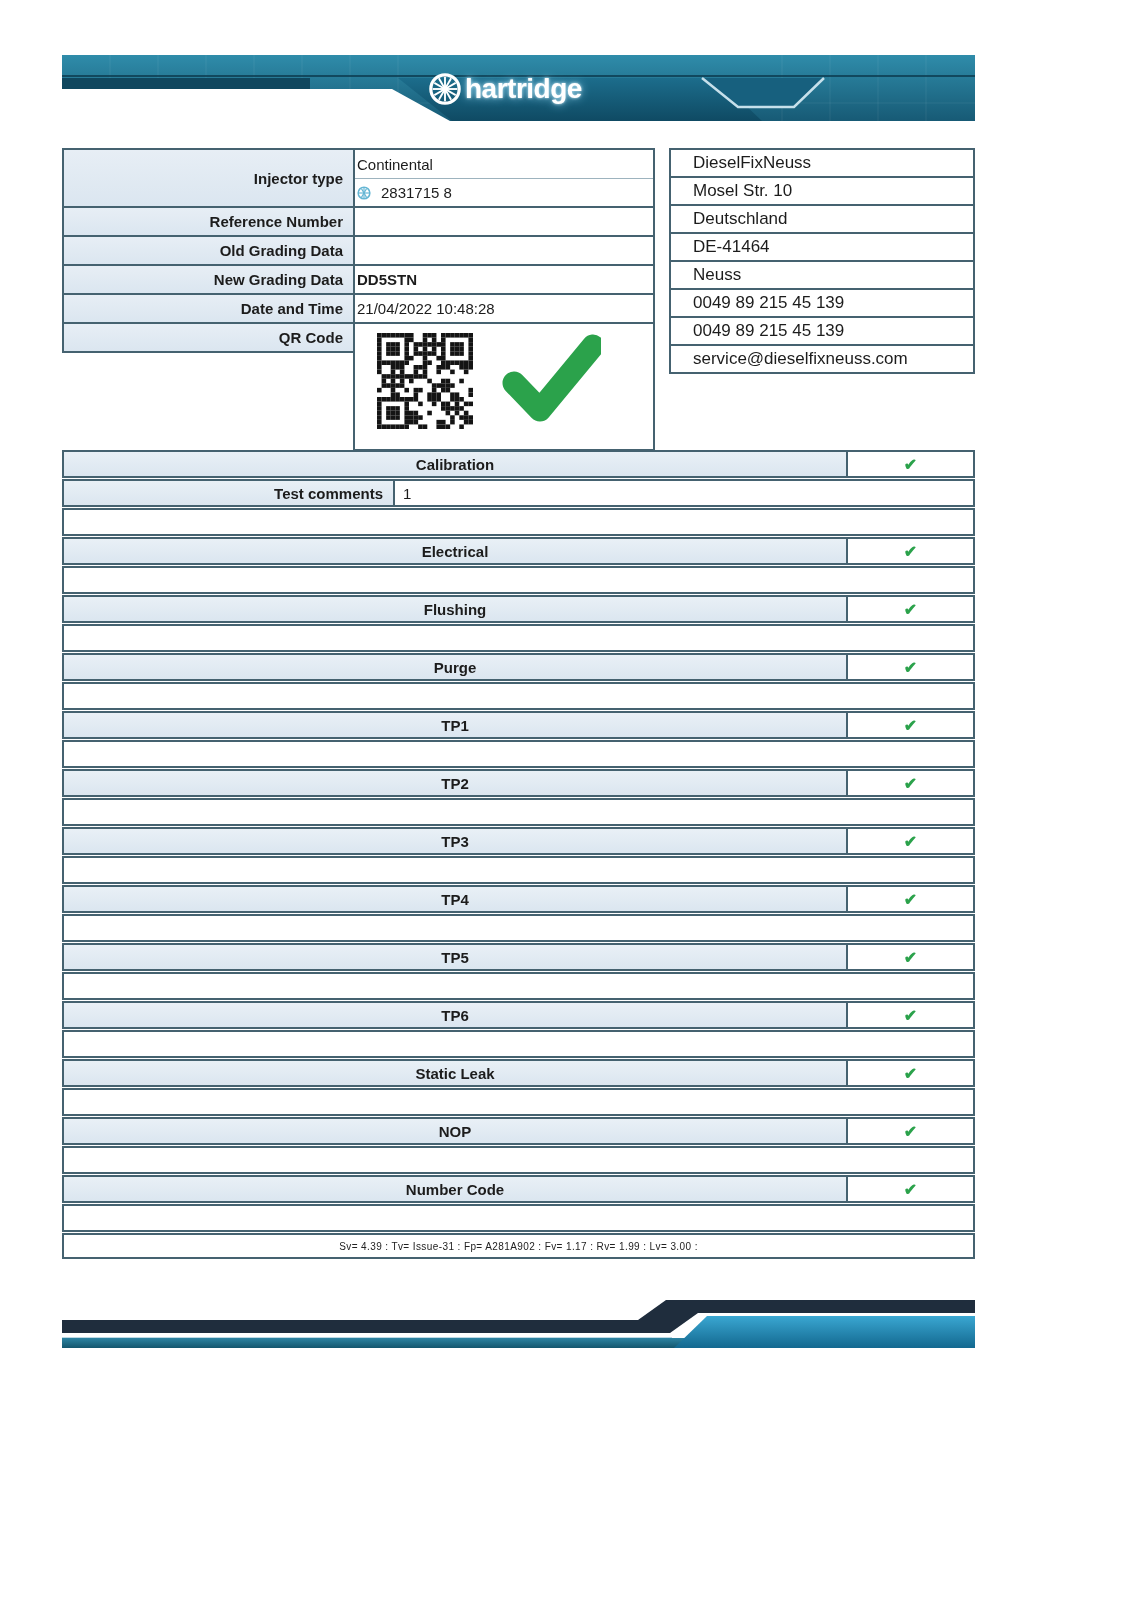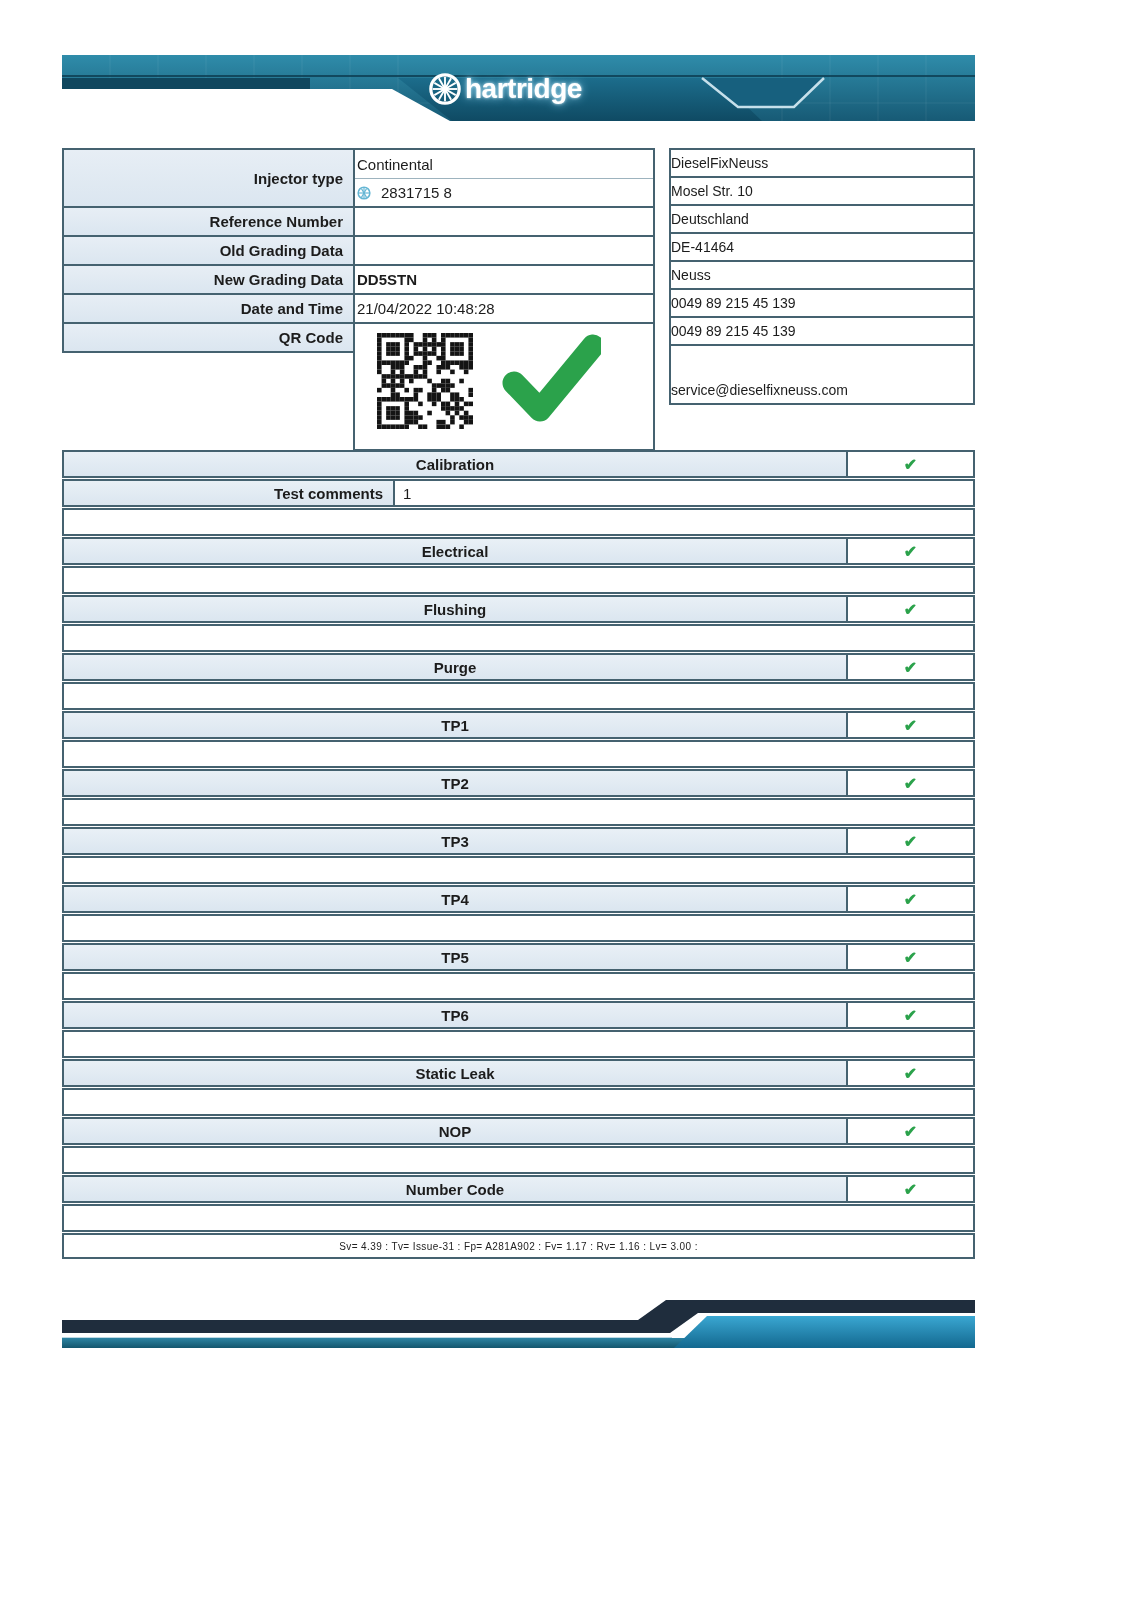--- a/index.html
+++ b/index.html
@@ -29,22 +29,22 @@
       font-weight:bold;font-size:15px;box-sizing:content-box;}
   .lc.tall{height:56px;}
   .lc:last-child{border-bottom:none;padding-left:8px;}
   .valcol{position:absolute;left:291px;top:0;width:302px;border:2px solid var(--bd);background:#fff;box-sizing:border-box;}
   .vc{height:27px;border-bottom:2px solid var(--bd);display:flex;align-items:center;padding-left:2px;font-size:15px;background:#fff;}
   .vc.thin{border-bottom:1px solid #9db3be;height:28px;}
   .vc.bold{font-weight:bold;}
   .vc.qr{height:116px;border-bottom:none;align-items:flex-start;padding:9px 0 0 22px;gap:28px;}
   .numicon{margin-right:10px;display:flex;align-items:center;}
   .addrcol{position:absolute;left:607px;top:0;width:306px;border:2px solid var(--bd);background:#fff;box-sizing:border-box;}
-  .ac{height:26px;border-bottom:2px solid var(--bd);display:flex;align-items:center;padding-left:0;font-size:14px;background:#fff;}
-  .ac:last-child{border-bottom:none;margin-top:31px;}
+  .ac{height:26px;border-bottom:2px solid var(--bd);display:flex;align-items:center;padding-left:22px;font-size:17px;background:#fff;}
+  .ac:last-child{border-bottom:none;}
   
   .tests{position:absolute;left:62px;top:450px;width:913px;display:flex;flex-direction:column;gap:1px;border-radius:22px;}
   .trow{height:28px;border:2px solid var(--bd);box-sizing:border-box;display:flex;background:#fff;}
   .trow .name{flex:1;background:linear-gradient(#e9f0f6,var(--cellblue));display:flex;align-items:center;justify-content:center;
               font-weight:bold;font-size:15px;border-right:2px solid var(--bd);}
   .trow .chk{width:125px;display:flex;align-items:center;justify-content:center;
              color:var(--green);font-weight:bold;font-size:16px;background:#fff;}
   .trow.comments .clabel{width:331px;background:linear-gradient(#e9f0f6,var(--cellblue));display:flex;align-items:center;justify-content:flex-end;
              padding-right:10px;font-weight:bold;font-size:15px;border-right:2px solid var(--bd);box-sizing:border-box;}
   .trow.comments .cvalue{flex:1;display:flex;align-items:center;padding-left:8px;font-size:15px;}
@@ -485,21 +485,21 @@
     <div class="chk">✔</div>
   </div>
   <div class="trow spacer"></div>
 
   <div class="trow">
     <div class="name">Number Code</div>
     <div class="chk">✔</div>
   </div>
   <div class="trow spacer"></div>
 
-  <div class="trow version">Sv= 4.39  :  Tv= Issue-31  :  Fp= A281A902  :  Fv= 1.17  :  Rv= 1.16  :  Lv= 3.00  :</div>
+  <div class="trow version">Sv= 4.39  :  Tv= Issue-31  :  Fp= A281A902  :  Fv= 1.17  :  Rv= 1.99  :  Lv= 3.00  :</div>
 </div>
 
 <div class="footer-banner">
   <svg width="913" height="58" viewBox="0 0 913 58">
     <defs>
       <linearGradient id="bg1" x1="0" y1="0" x2="0" y2="1">
         <stop offset="0" stop-color="#3aa7d2"></stop>
           <stop offset="1" stop-color="#13688f"></stop>
       </linearGradient>
       <linearGradient id="bg2" x1="0" y1="0" x2="0" y2="1">

